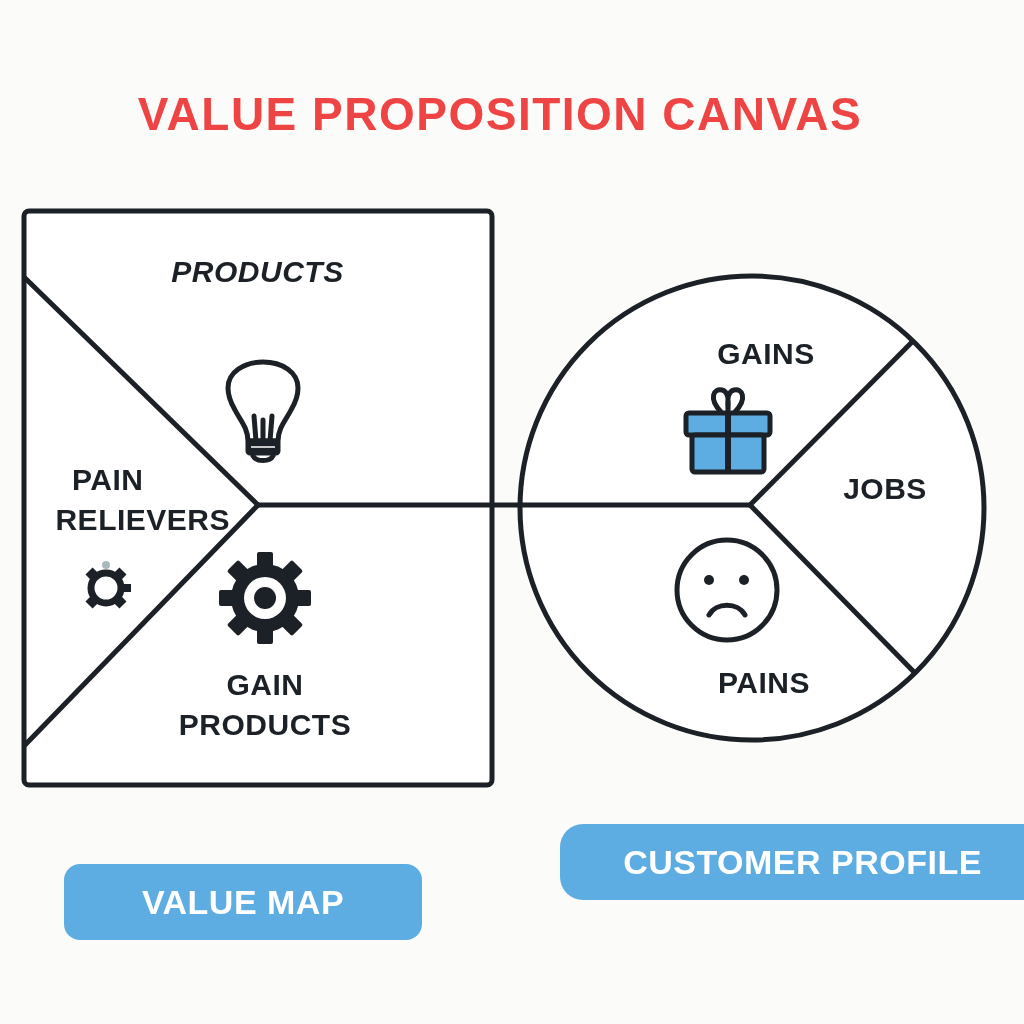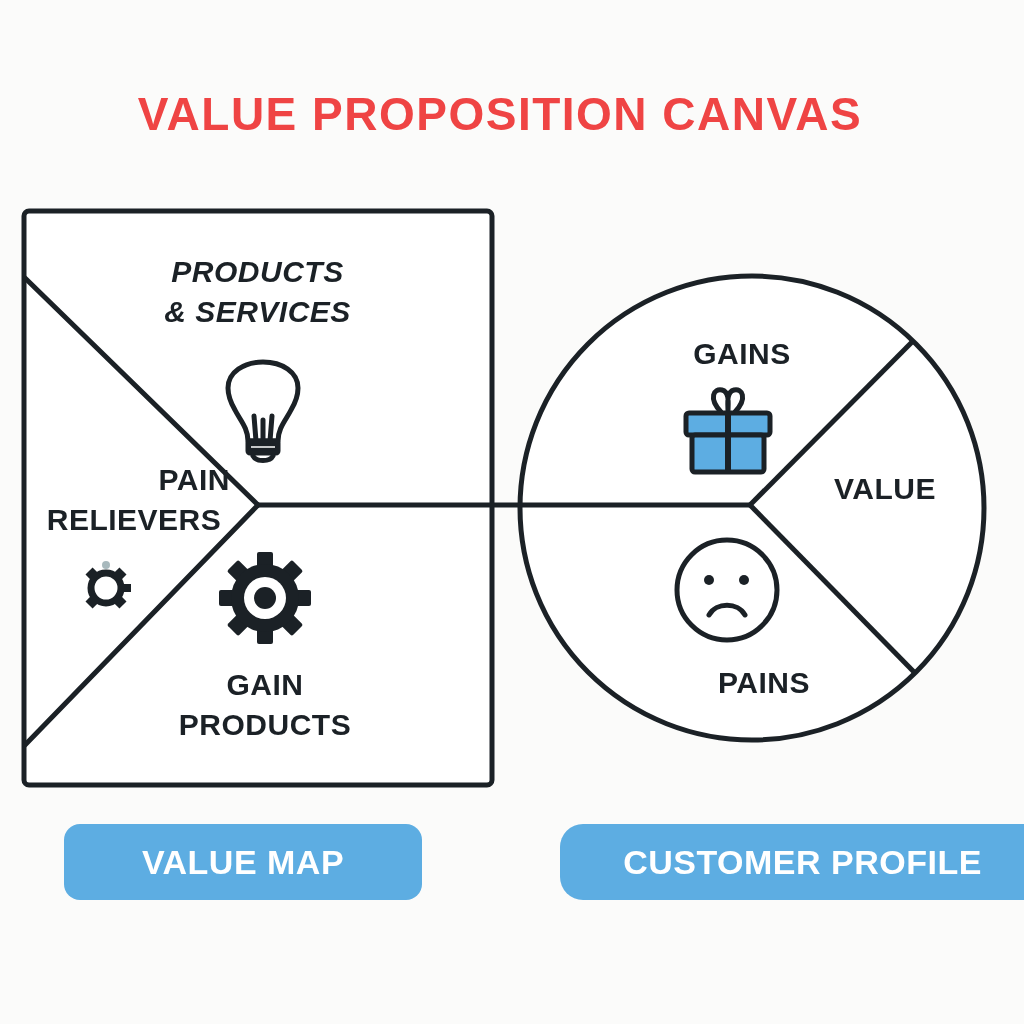--- a/index.html
+++ b/index.html
@@ -124,43 +124,42 @@
   <g>
     <circle cx="727" cy="590" r="50" fill="none" stroke="#1b2126" stroke-width="5"></circle>
     <circle cx="709" cy="580" r="5" fill="#1b2126"></circle>
     <circle cx="744" cy="580" r="5" fill="#1b2126"></circle>
     <path d="M709 615 C716 602 738 602 745 615" fill="none" stroke="#1b2126" stroke-width="5" stroke-linecap="round"></path>
   </g>
 </svg>
 
 <div class="label" style="left:150px; top:252px; width:215px;font-style:italic;">
   <span>PRODUCTS</span>
-  <span>&amp; SERVICES</span>
 </div>
 
 <div class="label" style="left:30px; top:460px; width:200px;">
-  <span style="text-align:right; padding-left:42px;">PAIN</span>
-  <span style="text-align:center; padding-left:8px;">RELIEVERS</span>
+  <span style="text-align:left; padding-left:42px;">PAIN</span>
+  <span style="text-align:right; padding-left:8px;">RELIEVERS</span>
 </div>
 
 <div class="label" style="left:160px; top:665px; width:210px;">
   <span>GAIN</span>
   <span>PRODUCTS</span>
 </div>
 
-<div class="label" style="left:662px; top:334px; width:160px;">
+<div class="label" style="left:686px; top:334px; width:160px;">
   <span>GAINS</span>
 </div>
 
 <div class="label" style="left:788px; top:469px; width:194px;">
-  <span>VALUE</span>
+  <span>JOBS</span>
 </div>
 
 <div class="label" style="left:684px; top:663px; width:160px;">
   <span>PAINS</span>
 </div>
 
-<div class="btn" style="left:64px; width:358px;">
+<div class="btn" style="left:64px; width:358px;margin-top:40px;">
   <span>VALUE MAP</span>
 </div>
 <div class="btn" style="left:560px; width:485px;border-radius:23px;">
   <span>CUSTOMER PROFILE</span>
 </div>
 
 </body></html>

